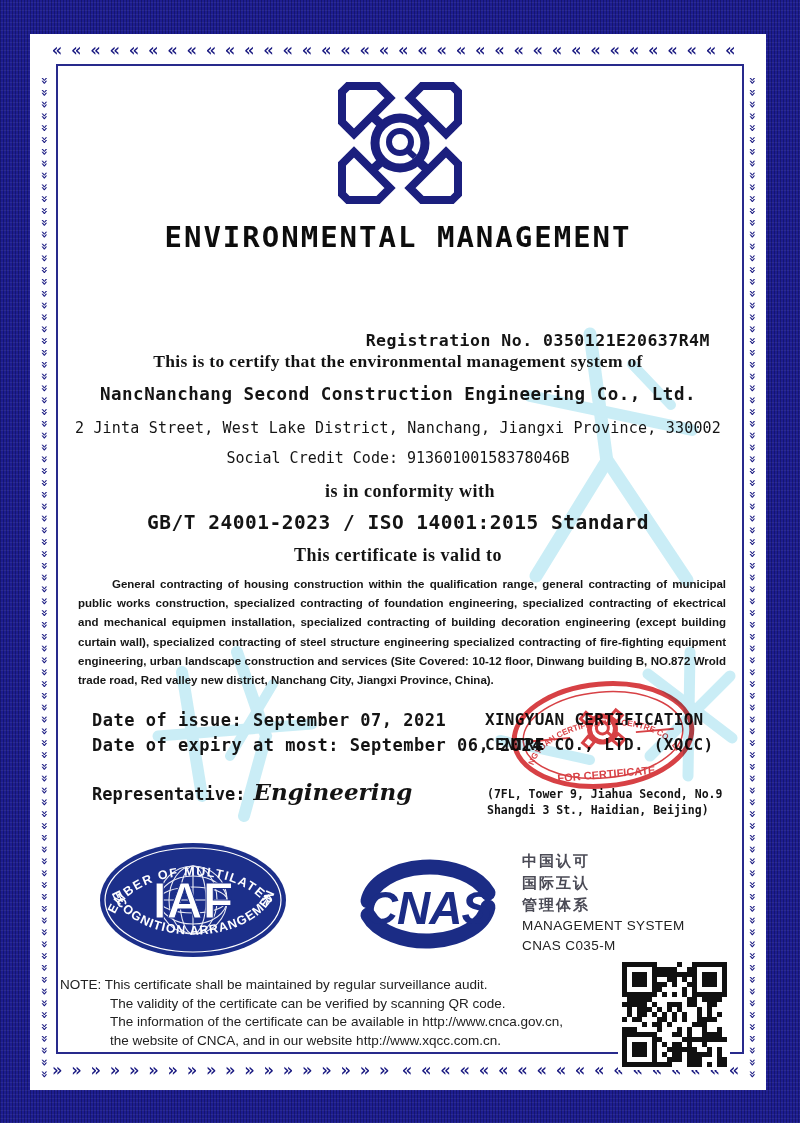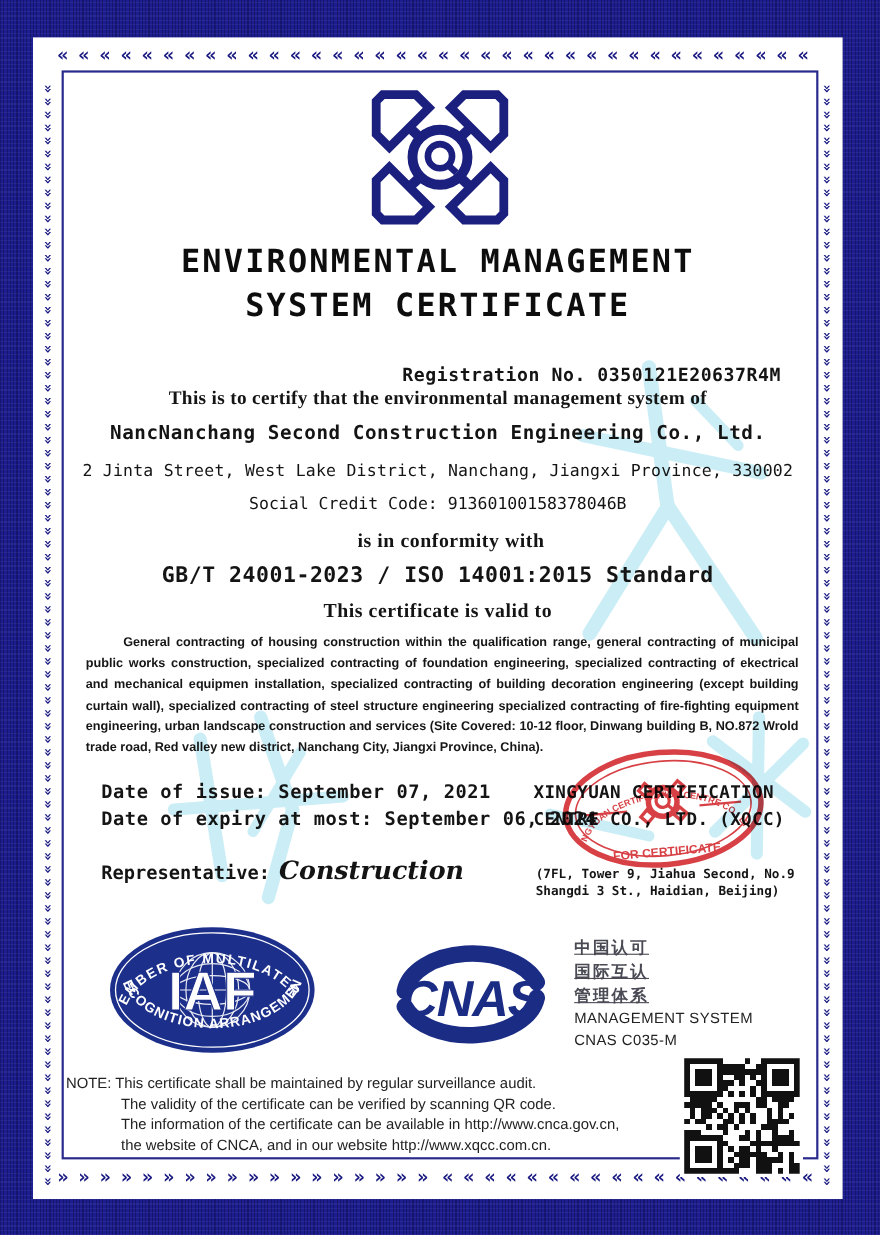--- a/index.html
+++ b/index.html
@@ -37,21 +37,21 @@
   .standard{font-size:19.5px; font-weight:bold; letter-spacing:.5px;}
   .validh{font-size:18px; font-weight:bold; letter-spacing:.5px;}
   .scope{left:48px; width:648px; font-size:11.5px; font-weight:bold; line-height:19.2px;
          text-align:justify; text-indent:34px; color:#161616;}
   .dateline{left:62px; font-size:17px; font-weight:bold; letter-spacing:.5px;}
   .repline{left:62px; font-size:17px; font-weight:bold;}
   .sig{font-family:"DejaVu Serif",serif; font-style:italic; font-weight:bold; font-size:23px; margin-left:8px;}
   .issuer-name{left:455px; font-size:16px; font-weight:bold; letter-spacing:.3px;}
   .issuer-addr{left:457px; font-size:11.5px; font-weight:bold; line-height:16px;}
   .accr{left:492px; line-height:22px;}
-  .accr .cn{font-size:15px; font-weight:bold; color:#4a4a55; letter-spacing:2px;text-decoration:underline;}
+  .accr .cn{font-size:15px; font-weight:bold; color:#4a4a55; letter-spacing:2px;}
   .accr .en{font-size:13.5px; color:#222; line-height:20px; letter-spacing:.4px;}
   .note{left:30px; width:572px; font-size:13.5px; line-height:18.6px; color:#222;}
   .note .cont{padding-left:50px;}
   .stamp{left:478px; top:645px; width:190px; height:112px; transform:rotate(-5deg);
          opacity:.88; mix-blend-mode:multiply; z-index:3;}
   .wm{position:absolute; left:0; top:0; z-index:0; pointer-events:none;}
   .z1{z-index:1;}
   .qrbox{left:588px; top:924px; width:112px; height:112px; background:#fff; display:flex;
          align-items:center; justify-content:center;}
 </style>
@@ -98,36 +98,35 @@
         <line x1="96" y1="36" x2="83" y2="48"></line>
         <line x1="36" y1="94" x2="49" y2="82"></line>
         <line x1="96" y1="94" x2="83" y2="82"></line>
       </g>
       <circle cx="66" cy="65" r="25" fill="none" stroke="#1b1f7e" stroke-width="9"></circle>
       <circle cx="66" cy="64" r="11" fill="none" stroke="#1b1f7e" stroke-width="6"></circle>
       <line x1="72" y1="71" x2="81" y2="79" stroke="#1b1f7e" stroke-width="6"></line>
     </svg>
 
     <div class="abs ctr title z1" style="top:186px;">ENVIRONMENTAL MANAGEMENT</div>
-    <div class="abs ctr title z1" style="top:226px;">SYSTEM CERTIFICATE</div>
     <div class="abs reg mono z1" style="top:281px;margin-top:16px;">Registration No. 0350121E20637R4M</div>
 
     <div class="abs ctr serif certify z1" style="top:317px;">This is to certify that the environmental management system of</div>
     <div class="abs ctr mono company z1" style="top:350px;">NancNanchang Second Construction Engineering Co., Ltd.</div>
     <div class="abs ctr mono addr z1" style="top:385px;">2 Jinta Street, West Lake District, Nanchang, Jiangxi Province, 330002</div>
     <div class="abs ctr mono credit z1" style="top:415px;">Social Credit Code: 91360100158378046B</div>
     <div class="abs ctr serif conf z1" style="top:447px;padding-left:12px;">is in conformity with</div>
     <div class="abs ctr mono standard z1" style="top:477px;">GB/T 24001-2023 / ISO 14001:2015 Standard</div>
     <div class="abs ctr serif validh z1" style="top:511px;">This certificate is valid to</div>
     <div class="abs sans scope z1" style="top:541px;">General contracting of housing construction within the qualification range, general contracting of municipal public works construction, specialized contracting of foundation engineering, specialized contracting of ekectrical and mechanical equipmen installation, specialized contracting of building decoration engineering (except building curtain wall), specialized contracting of steel structure engineering specialized contracting of fire-fighting equipment engineering, urban landscape construction and services (Site Covered: 10-12 floor, Dinwang building B, NO.872 Wrold trade road, Red valley new district, Nanchang City, Jiangxi Province, China).</div>
 
     <div class="abs mono dateline z1" style="top:676px;">Date of issue: September 07, 2021</div>
     <div class="abs mono dateline z1" style="top:701px;">Date of expiry at most: September 06, 2024</div>
     <div class="abs mono repline z1" style="top:744px;">
-      <span>Representative:</span><span class="sig">Construction</span>
+      <span>Representative:</span><span class="sig">Engineering</span>
     </div>
 
     <div class="abs mono issuer-name z1" style="top:676px;">XINGYUAN CERTIFICATION</div>
     <div class="abs mono issuer-name z1" style="top:701px;">CENTRE CO., LTD. (XQCC)</div>
     <div class="abs mono issuer-addr z1" style="top:752px;">
       <div>(7FL, Tower 9, Jiahua Second, No.9</div>
       <div>Shangdi 3 St., Haidian, Beijing)</div>
     </div>
 
     <svg class="abs stamp" viewBox="0 0 190 112">

